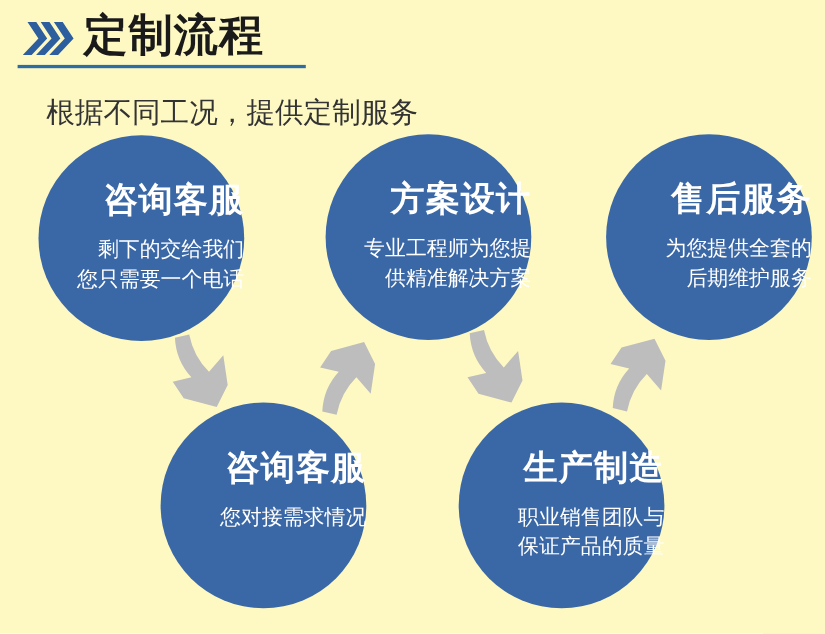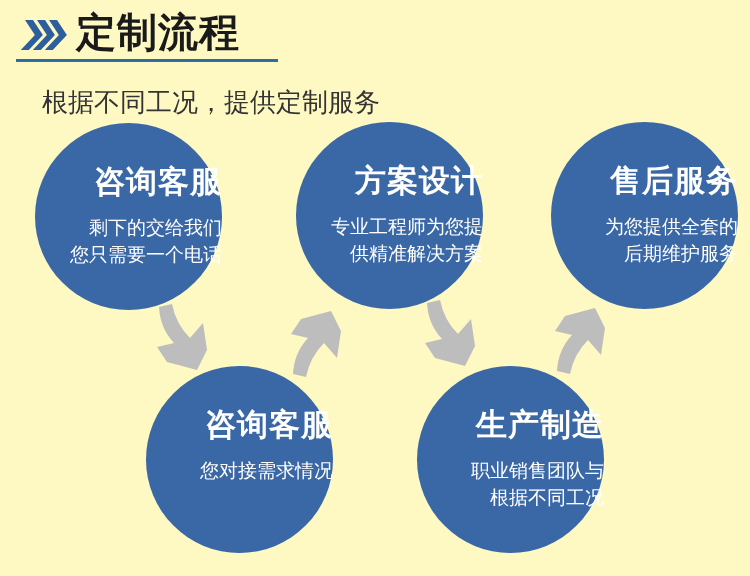--- a/index.html
+++ b/index.html
@@ -149,21 +149,21 @@
     <div class="step-title">咨询客服</div>
     <div class="step-desc">
       <span>您对接需求情况</span>
     </div>
   </div>
 
   <div class="step-circle pos-c5">
     <div class="step-title">生产制造</div>
     <div class="step-desc">
       <span>职业销售团队与</span>
-      <span>根据不同工况</span>
+      <span>保证产品的质量</span>
     </div>
   </div>
 
   <div class="flow-arrow pos-a1">
     <svg viewBox="0 0 60 72">
         <use href="#bent-arrow"></use>
       </svg>
   </div>
   <div class="flow-arrow pos-a2">
     <svg viewBox="0 0 60 72">

